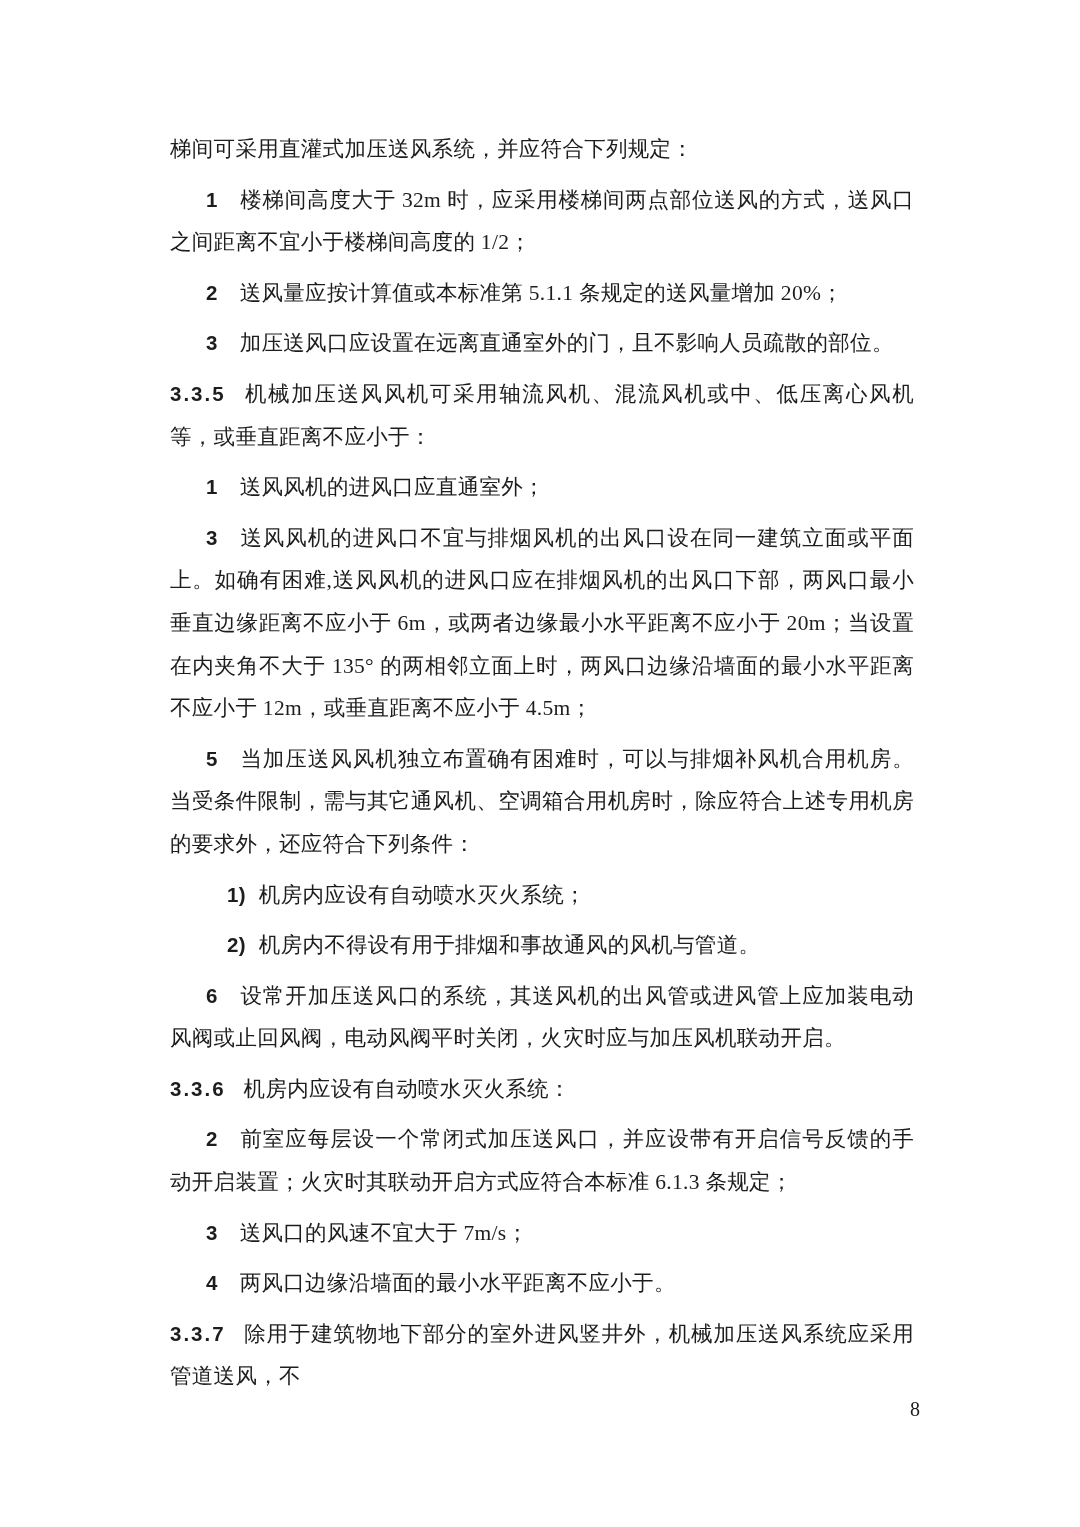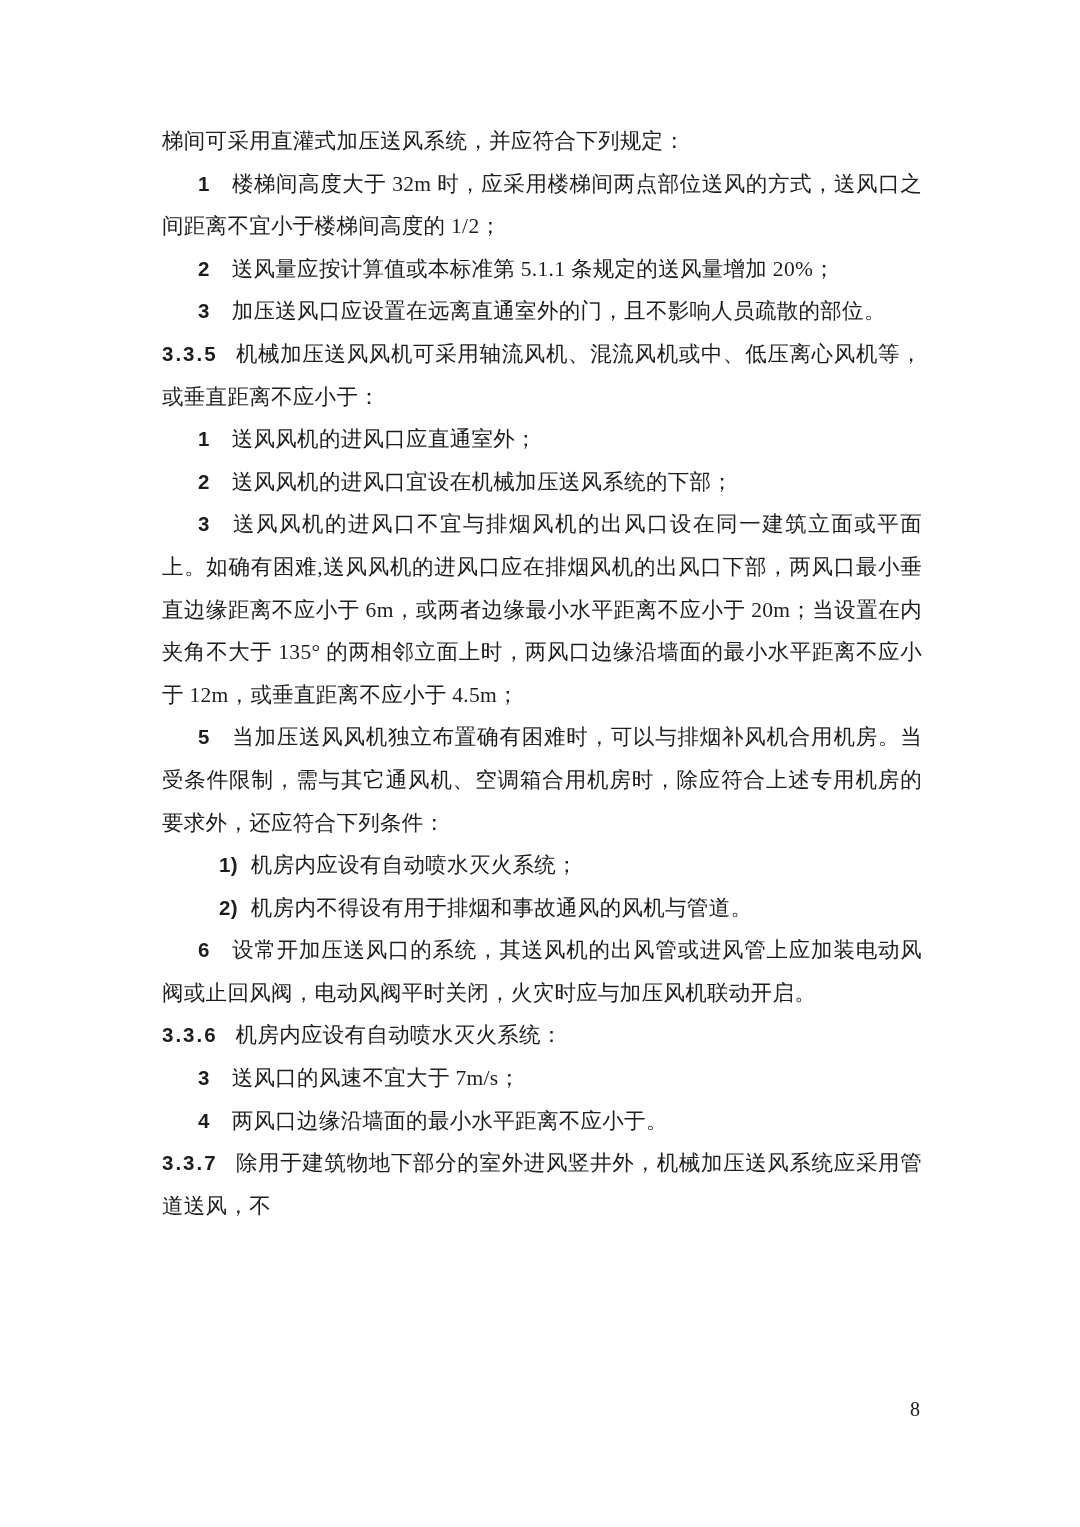--- a/index.html
+++ b/index.html
@@ -16,21 +16,21 @@
     position: absolute;
     left: 162px;
     top: 120px;
     width: 760px;
     font-size: 21.5px;
     line-height: 42.6px;
     text-align: justify;
     text-justify: inter-ideograph;
     letter-spacing: 0.3px;
   }
-  .para { margin: 0; }
+  .para { margin: 8px; }
   .para.item    { text-indent: 36px; }
   .para.subitem { text-indent: 57px; }
   .para.section { text-indent: 0; }
   .num {
     font-family: "Liberation Sans", "DejaVu Sans", sans-serif;
     font-weight: bold;
     margin-right: 22px;
     font-size: 20.5px;
   }
   .para.section .num { letter-spacing: 2px; margin-right: 18px; }
@@ -57,36 +57,36 @@
     <p class="para item"><span class="num">1</span><span>楼梯间高度大于 32m 时，应采用楼梯间两点部位送风的方式，送风口之间距离不宜小于楼梯间高度的 1/2；</span></p>
 
     <p class="para item"><span class="num">2</span><span>送风量应按计算值或本标准第 5.1.1 条规定的送风量增加 20%；</span></p>
 
     <p class="para item"><span class="num">3</span><span>加压送风口应设置在远离直通室外的门，且不影响人员疏散的部位。</span></p>
 
     <p class="para section"><span class="num">3.3.5</span><span>机械加压送风风机可采用轴流风机、混流风机或中、低压离心风机等，或垂直距离不应小于：</span></p>
 
     <p class="para item"><span class="num">1</span><span>送风风机的进风口应直通室外；</span></p>
 
-    <p class="para item"><span class="num">2</span><span>送风风机的进风口宜设在机械加压送风系统的下部；</span></p>
 
     <p class="para item"><span class="num">3</span><span>送风风机的进风口不宜与排烟风机的出风口设在同一建筑立面或平面上。如确有困难,送风风机的进风口应在排烟风机的出风口下部，两风口最小垂直边缘距离不应小于 6m，或两者边缘最小水平距离不应小于 20m；当设置在内夹角不大于 135° 的两相邻立面上时，两风口边缘沿墙面的最小水平距离不应小于 12m，或垂直距离不应小于 4.5m；</span></p>
 
 
     <p class="para item"><span class="num">5</span><span>当加压送风风机独立布置确有困难时，可以与排烟补风机合用机房。当受条件限制，需与其它通风机、空调箱合用机房时，除应符合上述专用机房的要求外，还应符合下列条件：</span></p>
 
     <p class="para subitem"><span class="num">1)</span><span>机房内应设有自动喷水灭火系统；</span></p>
 
     <p class="para subitem"><span class="num">2)</span><span>机房内不得设有用于排烟和事故通风的风机与管道。</span></p>
 
     <p class="para item"><span class="num">6</span><span>设常开加压送风口的系统，其送风机的出风管或进风管上应加装电动风阀或止回风阀，电动风阀平时关闭，火灾时应与加压风机联动开启。</span></p>
 
     <p class="para section"><span class="num">3.3.6</span><span>机房内应设有自动喷水灭火系统：</span></p>
 
 
+    <p class="para item"><span class="num">2</span><span>前室应每层设一个常闭式加压送风口，并应设带有开启信号反馈的手动开启装置；火灾时其联动开启方式应符合本标准 6.1.3 条规定；</span></p>
 
     <p class="para item"><span class="num">3</span><span>送风口的风速不宜大于 7m/s；</span></p>
 
     <p class="para item"><span class="num">4</span><span>两风口边缘沿墙面的最小水平距离不应小于。</span></p>
 
     <p class="para section"><span class="num">3.3.7</span><span>除用于建筑物地下部分的室外进风竖井外，机械加压送风系统应采用管道送风，不</span></p>
 
   </div>
 
   <div class="page-num">8</div>

